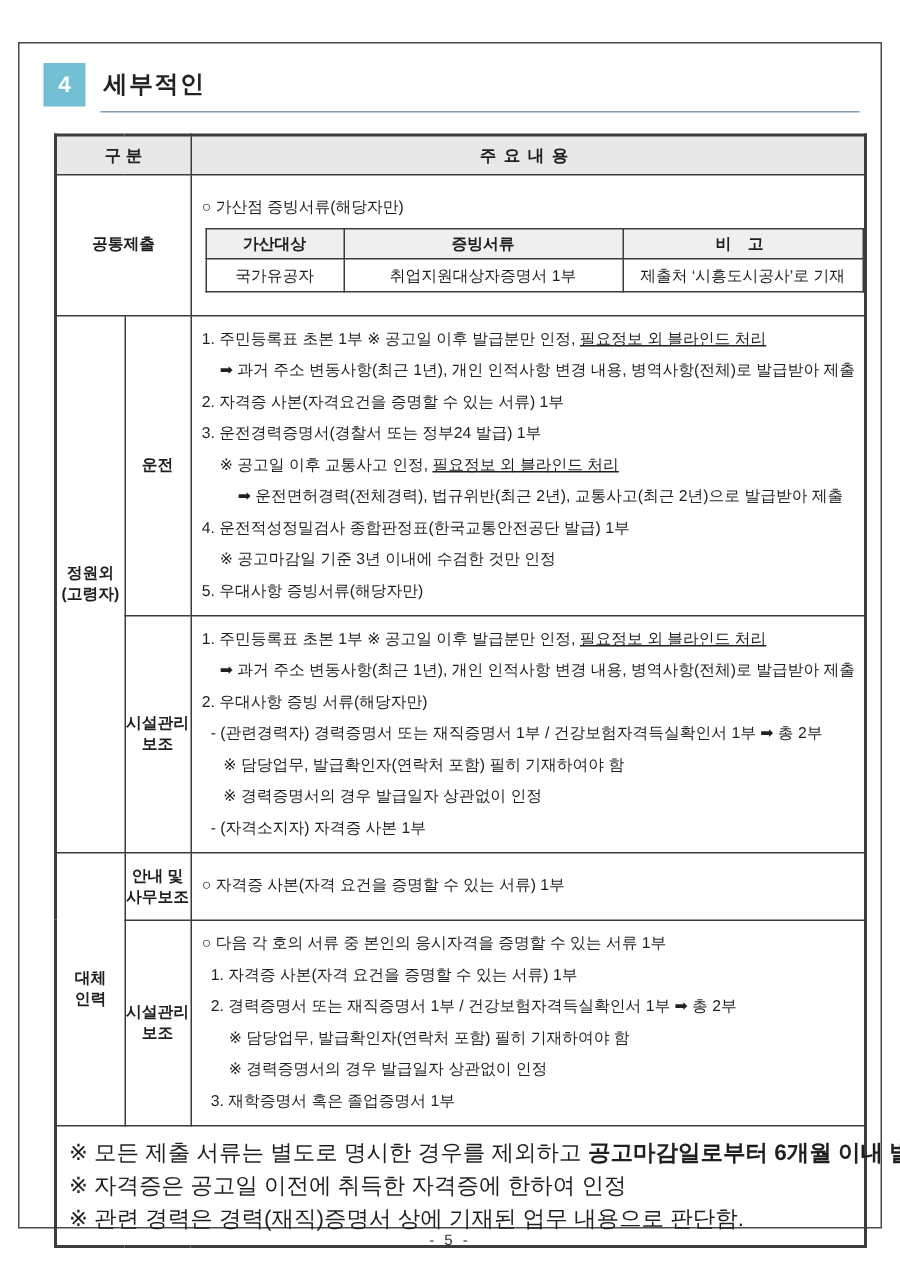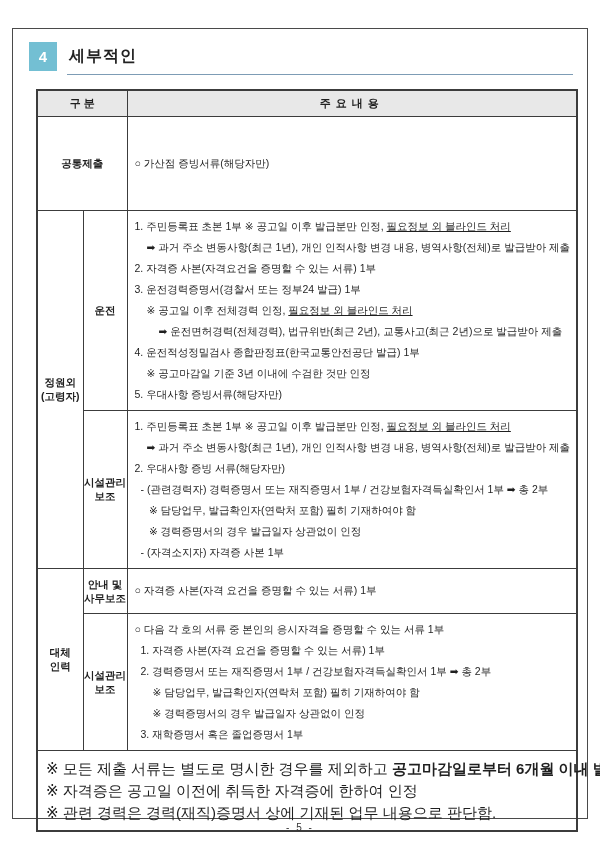--- a/index.html
+++ b/index.html
@@ -71,33 +71,52 @@
           <th class="content-h">주요내용</th>
         </tr>
       </thead>
       <tbody>
         <tr style="height:94px;">
           <td class="lbl" colspan="2">공통제출</td>
           <td class="cnt">
             <div>
                 <div class="tline"><span>○ 가산점 증빙서류(해당자만)</span></div>
               </div>
+            <table class="inner">
+              <colgroup>
+                  <col class="i1">
+                  <col class="i2">
+                  <col class="i3">
+                </colgroup>
+              <tbody>
+                  <tr>
+                <th>가산대상</th>
+                <th>증빙서류</th>
+                <th class="bigo">비 고</th>
+              </tr>
+              <tr>
+                <td>국가유공자</td>
+                <td>취업지원대상자증명서 1부</td>
+                <td>제출처 ‘시흥도시공사’로 기재</td>
+              </tr>
+            </tbody>
+              </table>
           </td>
         </tr>
 
         <tr style="height:190px;">
           <td class="lbl" rowspan="2">정원외
 (고령자)</td>
           <td class="lbl">운전</td>
           <td class="cnt">
               <div class="tline"><span>1. 주민등록표 초본 1부 ※ 공고일 이후 발급분만 인정, </span><span class="u">필요정보 외 블라인드 처리</span></div>
               <div class="tline" style="padding-left: 12px;"><span>➡ 과거 주소 변동사항(최근 1년), 개인 인적사항 변경 내용, 병역사항(전체)로 발급받아 제출</span></div>
               <div class="tline"><span>2. 자격증 사본(자격요건을 증명할 수 있는 서류) 1부</span></div>
               <div class="tline"><span>3. 운전경력증명서(경찰서 또는 정부24 발급) 1부</span></div>
-              <div class="tline" style="padding-left: 12px;"><span>※ 공고일 이후 전체경력 인정, </span><span class="u">필요정보 외 블라인드 처리</span></div>
+              <div class="tline" style="padding-left: 12px;"><span>※ 공고일 이후 교통사고 인정, </span><span class="u">필요정보 외 블라인드 처리</span></div>
               <div class="tline" style="padding-left: 24px;"><span>➡ 운전면허경력(전체경력), 법규위반(최근 2년), 교통사고(최근 2년)으로 발급받아 제출</span></div>
               <div class="tline"><span>4. 운전적성정밀검사 종합판정표(한국교통안전공단 발급) 1부</span></div>
               <div class="tline" style="padding-left: 12px;"><span>※ 공고마감일 기준 3년 이내에 수검한 것만 인정</span></div>
               <div class="tline"><span>5. 우대사항 증빙서류(해당자만)</span></div>
             </td>
         </tr>
         <tr style="height:152px;">
           <td class="lbl">시설관리
 보조</td>
           <td class="cnt">

